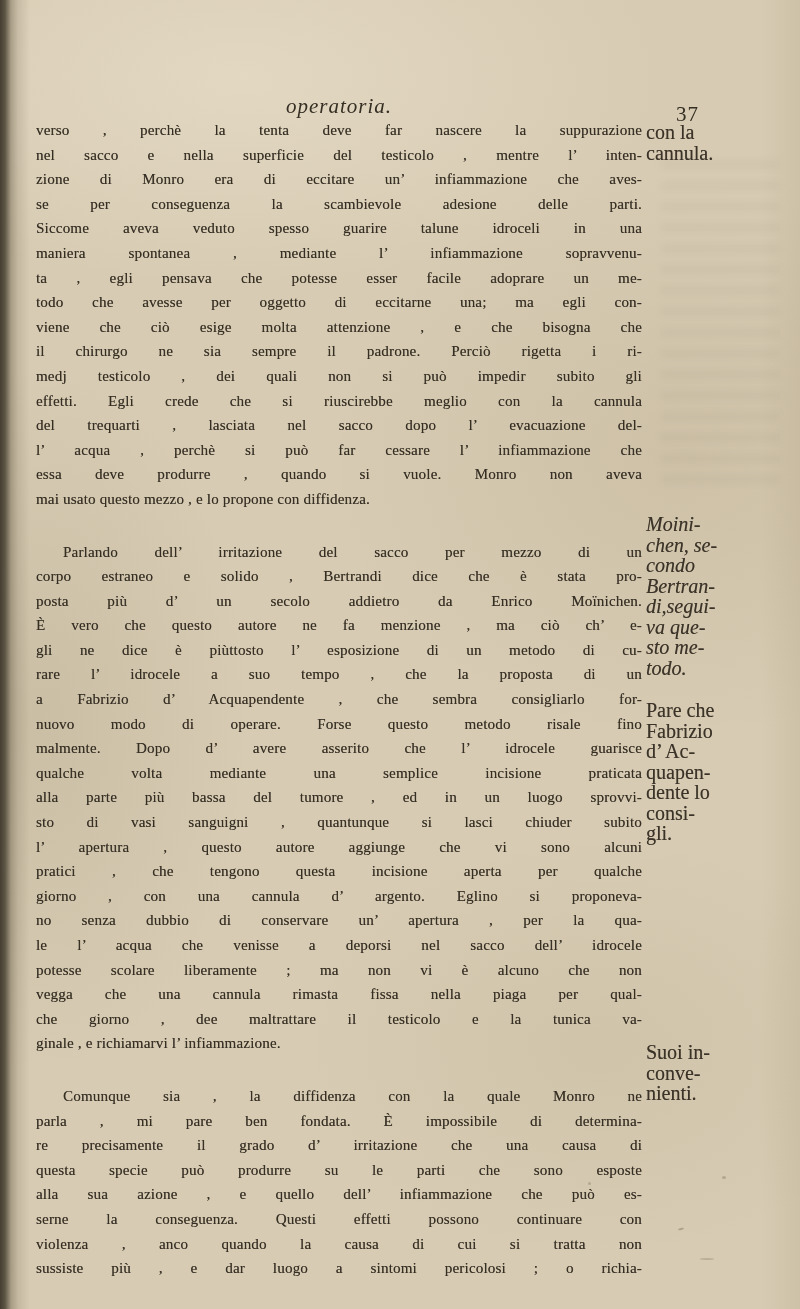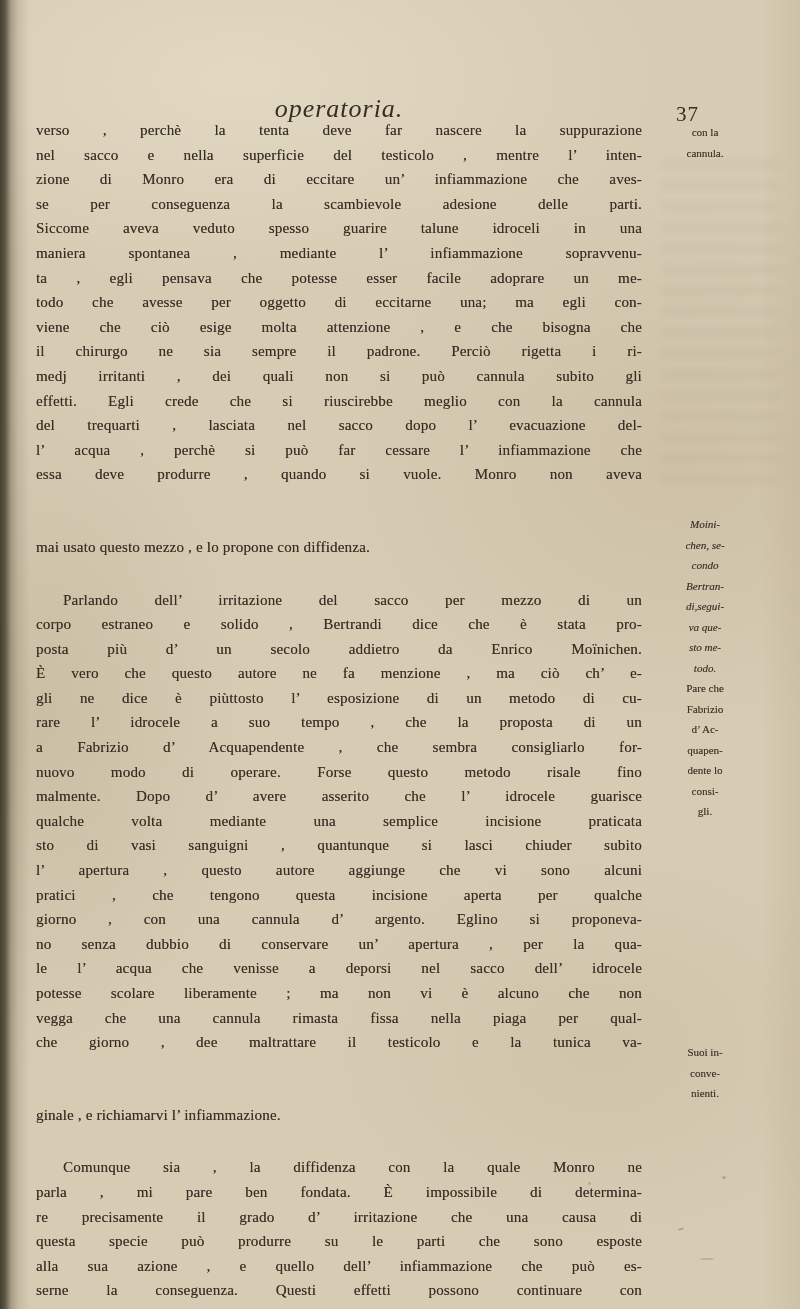--- a/index.html
+++ b/index.html
@@ -26,21 +26,21 @@
       #453e31 0px, #5d5545 5px,
       rgba(108,97,75,0.45) 11px,
       rgba(108,97,75,0.18) 18px,
       rgba(108,97,75,0) 30px);
   }
   .running-head {
     position: absolute;
     top: 94px; left: 36px; width: 606px;
     text-align: center;
     font-style: italic;
-    font-size: 26px;
+    font-size: 21px;
     letter-spacing: 1px;
   }
   .page-number {
     position: absolute;
     top: 102px; left: 676px; width: 60px;
     font-size: 21px;
     letter-spacing: 1px;
   }
   .body-text {
     position: absolute;
@@ -50,33 +50,33 @@
     height: 24.6px;
     line-height: 24.6px;
     font-size: 15px;
     letter-spacing: 0.2px;
     white-space: nowrap;
     text-align: justify;
     text-align-last: justify;
     text-shadow: 0.2px 0.2px 0.4px rgba(53,46,35,0.55);
   }
   .line.indent { text-indent: 27px; margin-top: 28px; }
-  .line.par-end { text-align-last: left; margin-top: 48px; }
+  .line.par-end { text-align-last: left; }
   .note {
     position: absolute;
     left: 646px; width: 118px;
-    font-size: 11px;
+    font-size: 20px;
     line-height: 20.5px;
-    text-align: center;
+    text-align: left;
     color: #3b3328;
     text-shadow: 0.2px 0.2px 0.4px rgba(59,51,40,0.5);
   }
   .note-0 { top: 122px; }
   .note-1 { top: 514px; font-style: italic; }
-  .note-2 { top: 678px; }
+  .note-2 { top: 700px; }
   .note-3 { top: 1042px; }
   .speck { position: absolute; border-radius: 50%; background: rgba(70,60,45,0.55); }
   .speck.s1 { left: 722px; top: 1176px; width: 4px; height: 3px; opacity: 0.45; }
   .speck.s2 { left: 678px; top: 1228px; width: 6px; height: 2px; opacity: 0.5; transform: rotate(-15deg); }
   .speck.s3 { left: 700px; top: 1258px; width: 14px; height: 1.5px; opacity: 0.35; }
   .speck.s4 { left: 588px; top: 1182px; width: 3px; height: 3px; opacity: 0.4; }
   .ghost {
     position: absolute;
     left: 660px; top: 160px; width: 120px; height: 330px;
     background: repeating-linear-gradient(180deg,
@@ -99,36 +99,37 @@
       <div class="line">verso , perchè la tenta deve far  nascere la suppurazione</div>
       <div class="line">nel sacco e nella superficie del testicolo , mentre l’ inten-</div>
       <div class="line">zione di Monro era di eccitare un’ infiammazione che aves-</div>
       <div class="line">se per conseguenza la scambievole adesione delle parti.</div>
       <div class="line">Siccome aveva veduto spesso guarire talune idroceli in una</div>
       <div class="line">maniera spontanea , mediante l’ infiammazione sopravvenu-</div>
       <div class="line">ta , egli pensava che potesse esser facile adoprare un me-</div>
       <div class="line">todo che avesse per oggetto di eccitarne una; ma egli con-</div>
       <div class="line">viene che ciò esige molta attenzione , e che bisogna che</div>
       <div class="line">il chirurgo ne sia sempre il padrone. Perciò rigetta i ri-</div>
-      <div class="line">medj irritanti , dei quali non si può cannula subito gli</div>
+      <div class="line">medj testicolo , dei quali non si può impedir subito gli</div>
       <div class="line">effetti. Egli crede che si riuscirebbe meglio con la cannula</div>
       <div class="line">del trequarti , lasciata nel sacco dopo l’ evacuazione del-</div>
       <div class="line">l’ acqua , perchè si può far cessare l’ infiammazione che</div>
       <div class="line">essa deve produrre , quando si vuole. Monro non aveva</div>
       <div class="line par-end">mai usato questo mezzo , e lo propone con diffidenza.</div>
       <div class="line indent">Parlando dell’ irritazione del sacco per mezzo di un</div>
       <div class="line">corpo estraneo e solido , Bertrandi dice che è stata pro-</div>
       <div class="line">posta più d’ un secolo addietro da Enrico Moïnichen.</div>
       <div class="line">È vero che questo autore ne fa menzione , ma ciò ch’ e-</div>
       <div class="line">gli ne dice è piùttosto l’ esposizione di un metodo di cu-</div>
       <div class="line">rare l’ idrocele a suo tempo , che la proposta di un</div>
       <div class="line">a Fabrizio d’ Acquapendente , che sembra consigliarlo for-</div>
       <div class="line">nuovo modo di operare. Forse questo metodo risale fino</div>
       <div class="line">malmente. Dopo d’ avere asserito che l’ idrocele guarisce</div>
       <div class="line">qualche volta mediante una semplice incisione praticata</div>
+      <div class="line">alla parte più bassa del tumore , ed in un luogo sprovvi-</div>
       <div class="line">sto di vasi sanguigni , quantunque si lasci chiuder subito</div>
       <div class="line">l’ apertura , questo autore aggiunge che vi sono alcuni</div>
       <div class="line">pratici , che tengono questa incisione aperta per qualche</div>
       <div class="line">giorno , con una cannula d’ argento. Eglino si proponeva-</div>
       <div class="line">no senza dubbio di conservare un’ apertura , per la qua-</div>
       <div class="line">le l’ acqua che venisse a deporsi nel sacco  dell’ idrocele</div>
       <div class="line">potesse scolare liberamente ; ma non vi è alcuno che non</div>
       <div class="line">vegga che una cannula rimasta fissa nella piaga per qual-</div>
       <div class="line">che giorno , dee maltrattare il testicolo e la tunica va-</div>
       <div class="line par-end">ginale , e richiamarvi l’ infiammazione.</div>

